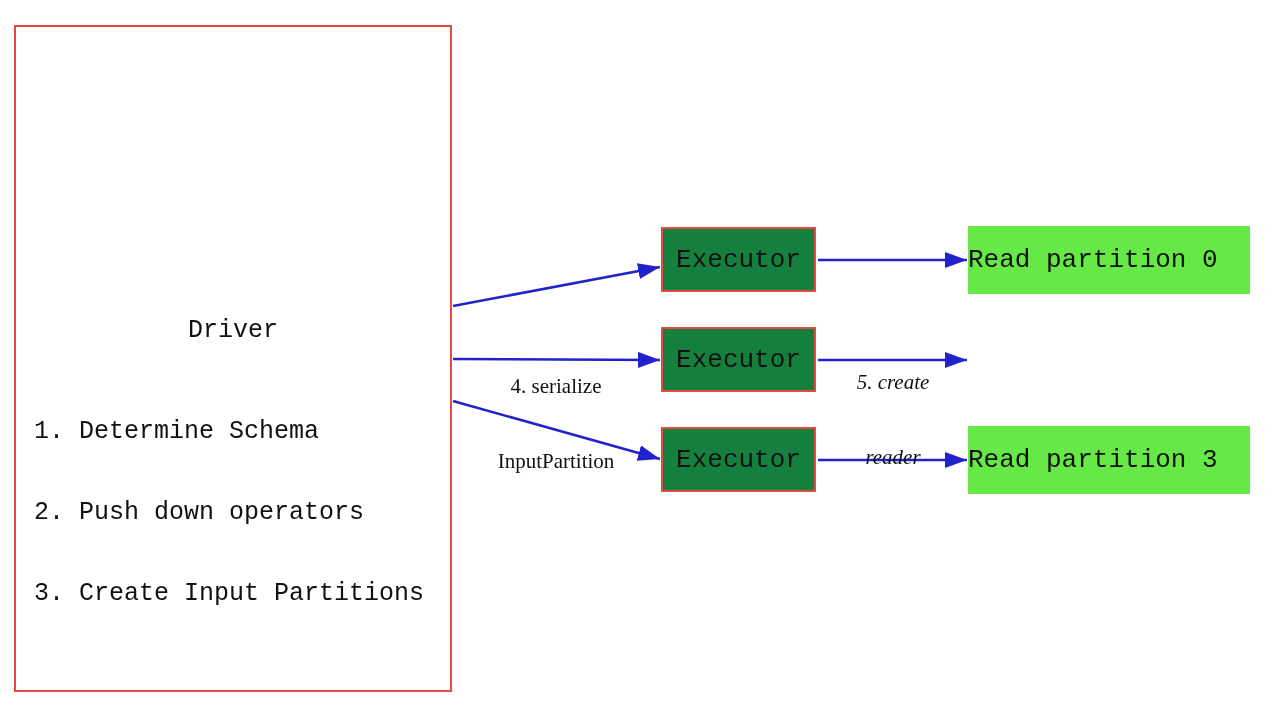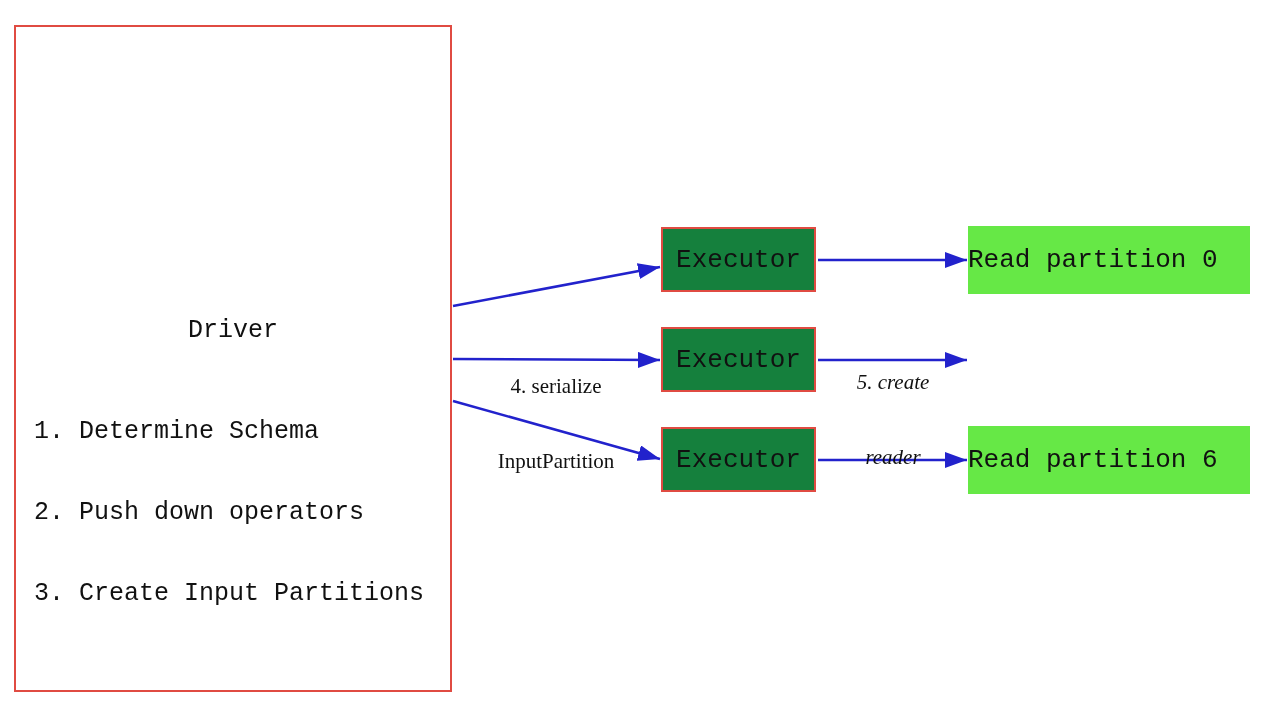--- a/index.html
+++ b/index.html
@@ -113,21 +113,21 @@
     <span>Executor</span>
   </div>
   <div class="node executor-box exec-2">
     <span>Executor</span>
   </div>
 
   <div class="node partition-box part-0">
     <span>Read partition 0</span>
   </div>
   <div class="node partition-box part-2">
-    <span>Read partition 6</span>
+    <span>Read partition 3</span>
   </div>
 
   <div class="edge-label label-serialize">
     <div>4. serialize</div>
     <div>InputPartition</div>
   </div>
   <div class="edge-label label-reader">
     <div>5. create</div>
     <div>reader</div>
   </div>

